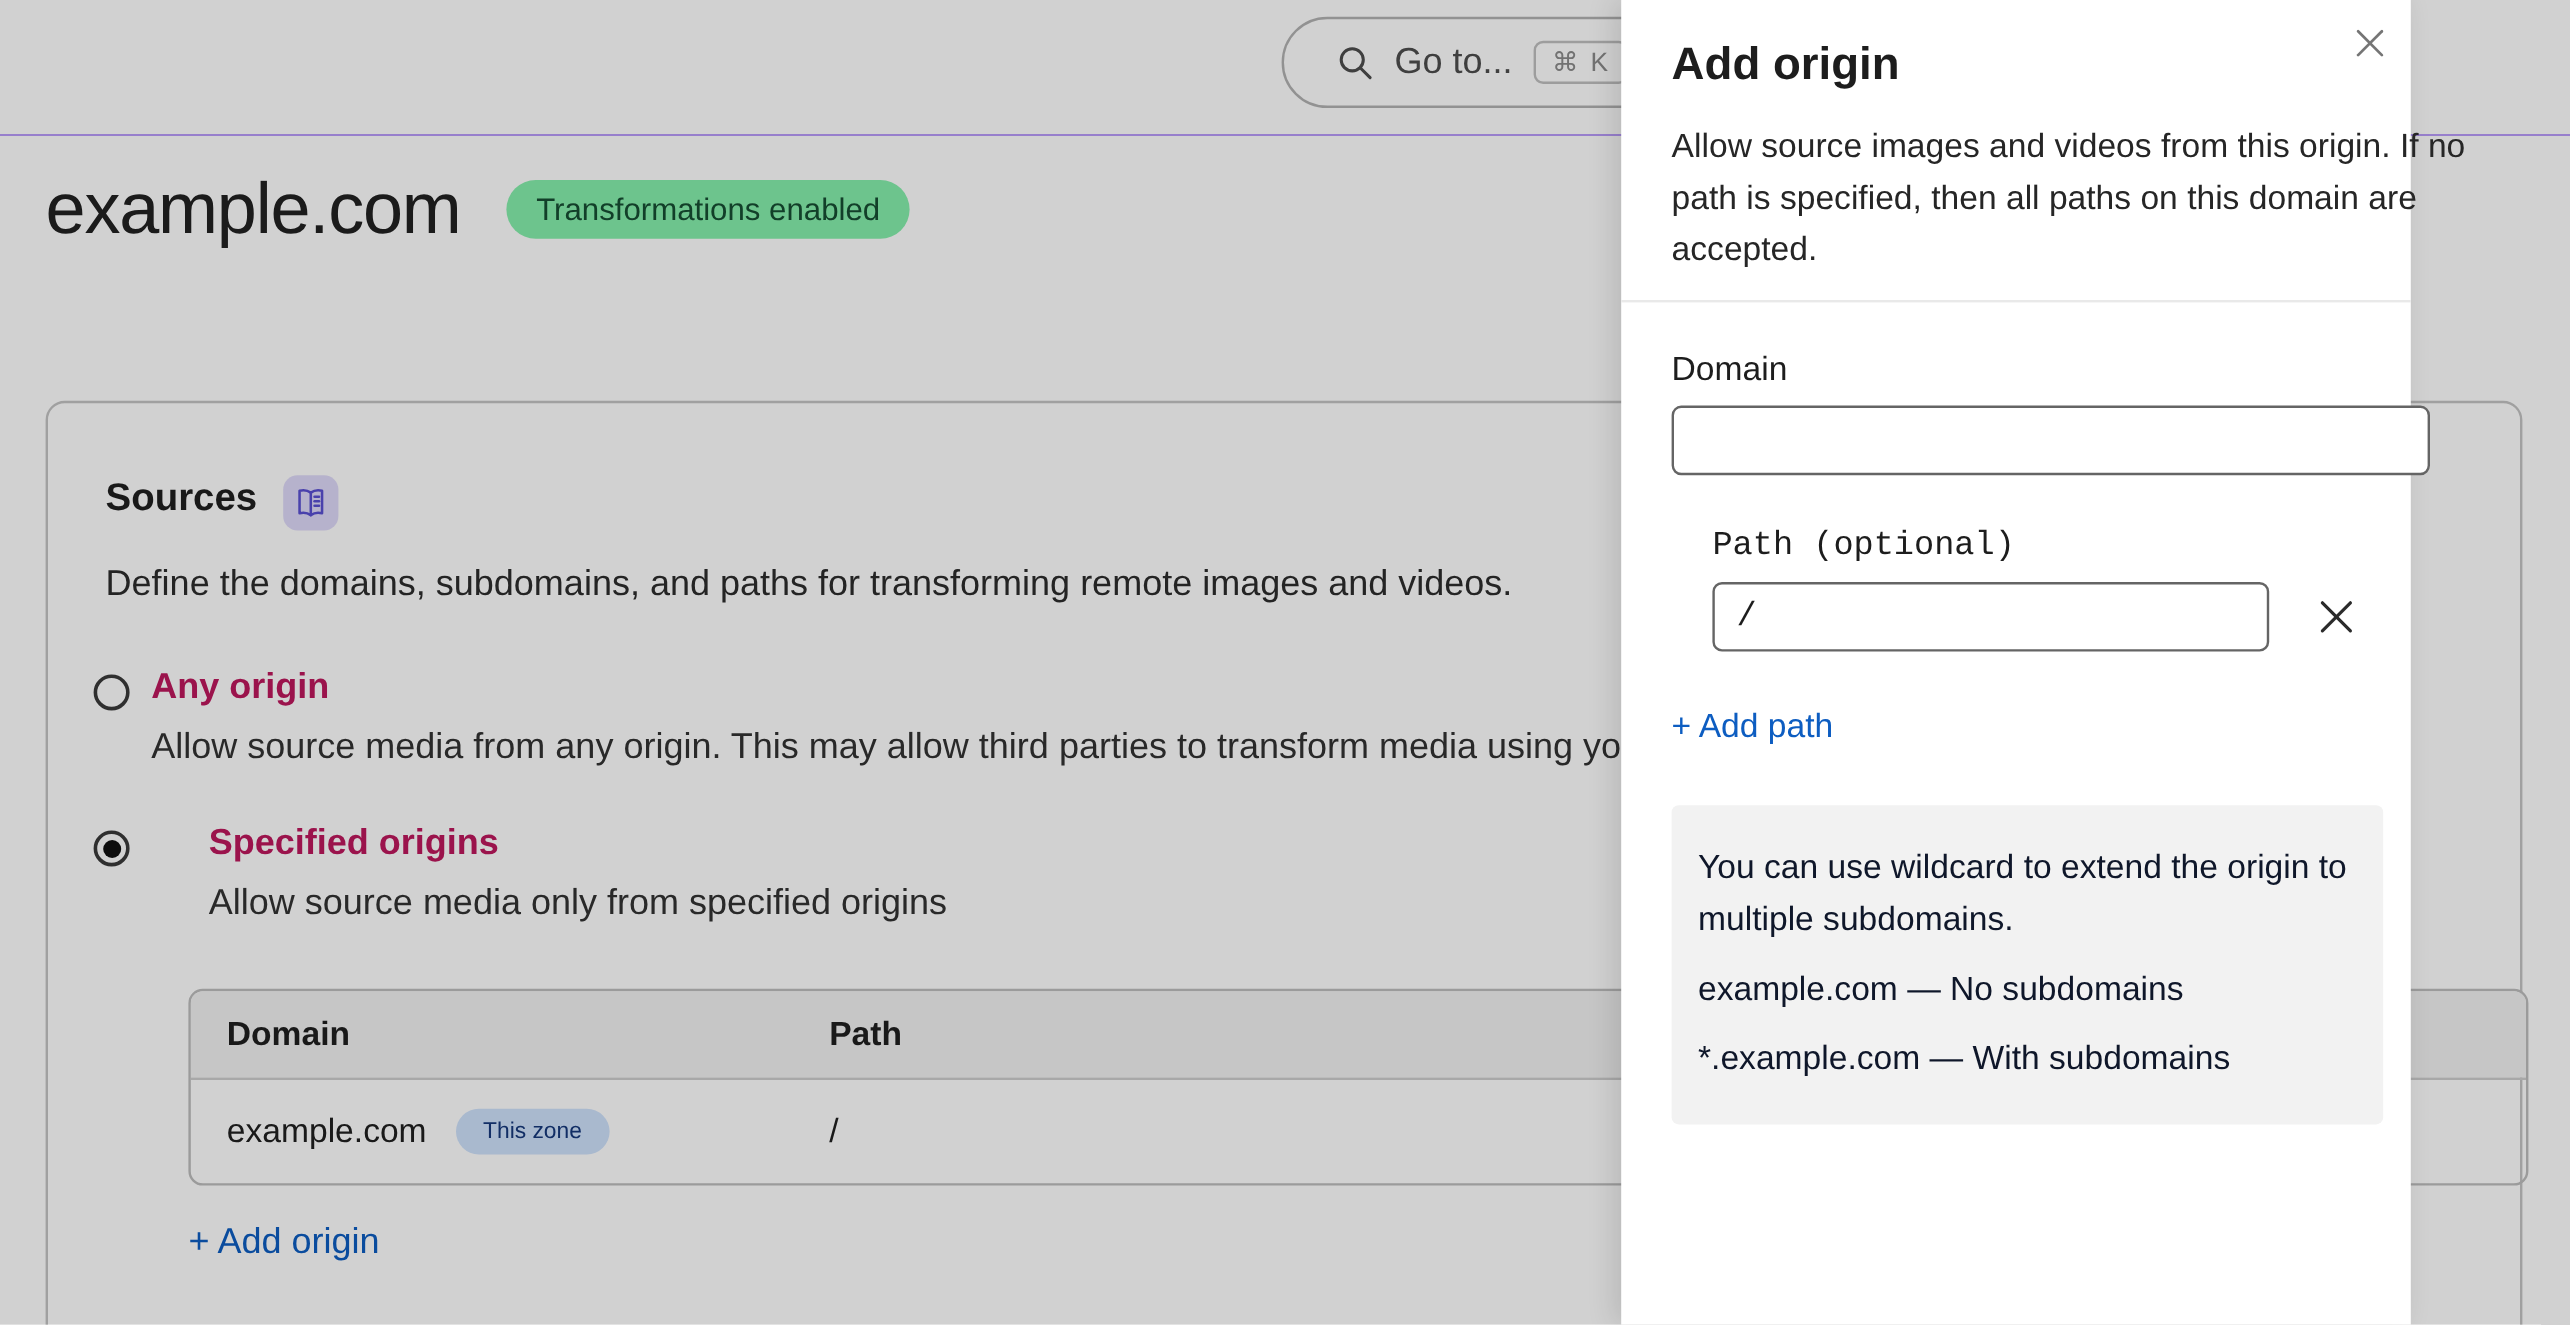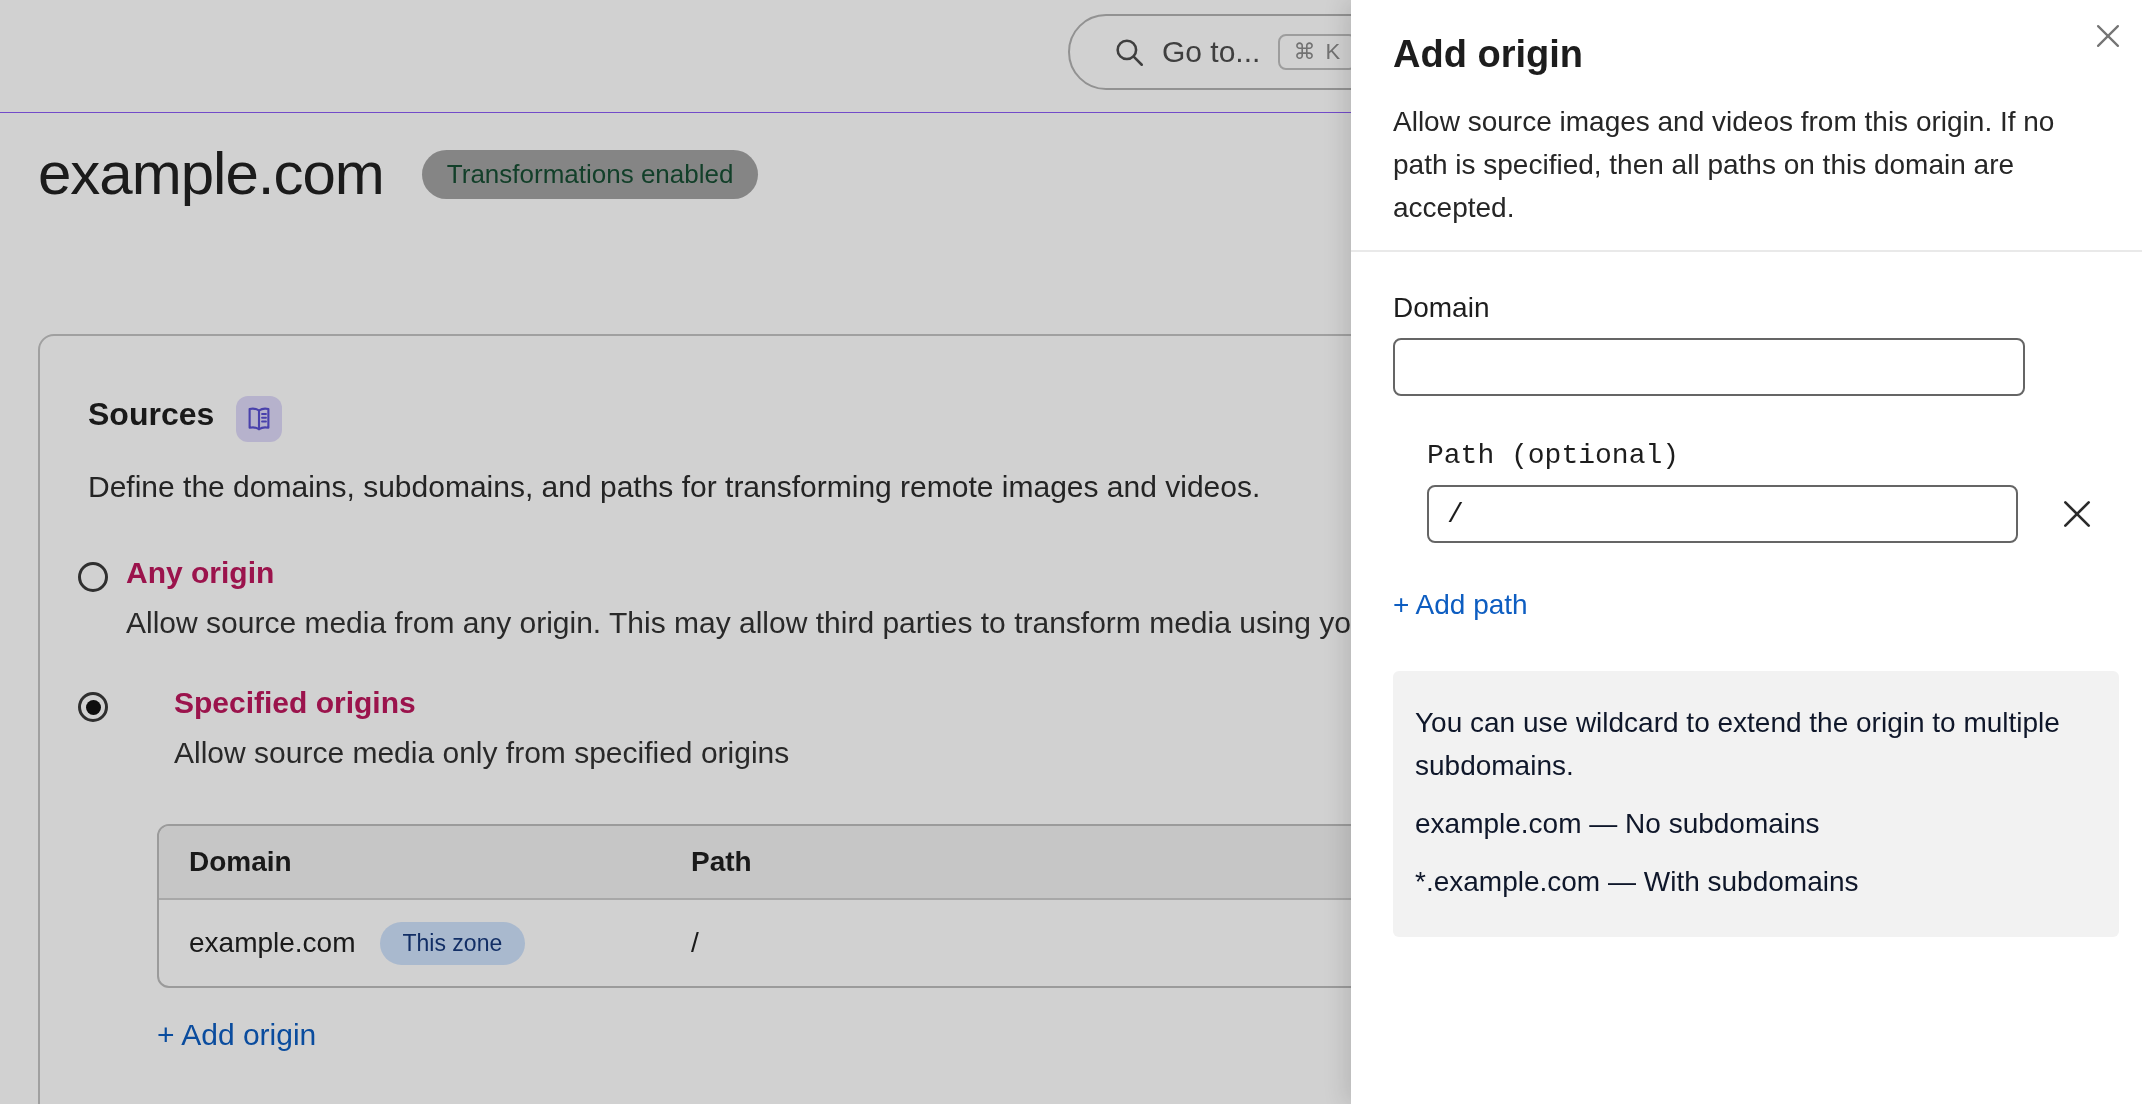--- a/index.html
+++ b/index.html
@@ -24,21 +24,21 @@
   .search-pill .mag { width:34px; height:34px; flex:0 0 auto; }
   .search-pill .ph { margin-left:16px; font-size:30px; color:#4d4d4d; }
   .keycap {
     margin-left:18px; border:2px solid #c0c0c0; border-radius:8px;
     padding:5px 13px; font-size:22px; color:#8c8c8c; line-height:1; letter-spacing:2px;
   }
 
   .title-row { position:absolute; left:38px; top:138px; display:flex; align-items:center; }
   .zone-title { font-size:60px; font-weight:500; letter-spacing:-1px; color:#212121; line-height:72px; }
   .status-badge {
-    margin-left:38px; background:#a3a3a3; color:#174e33;
+    margin-left:38px; background:#86efac; color:#174e33;
     font-size:26px; padding:9px 25px; border-radius:999px; white-space:nowrap;
   }
 
   .card {
     position:absolute; left:38px; top:334px; width:2064px; height:1200px;
     border:2px solid #c4c4c4; border-radius:16px; background:#ffffff;
     padding:60px 0 0 38px;
   }
   .section-head { display:flex; align-items:flex-start; margin-left:10px; }
   .section-title { font-size:32px; font-weight:700; color:#1f1f1f; }
@@ -70,32 +70,32 @@
     display:grid; grid-template-columns:532px 1fr; height:72px; align-items:center;
     background:#f2f2f2; font-weight:700; font-size:28px; color:#1f1f1f;
   }
   .t-row {
     display:grid; grid-template-columns:532px 1fr; height:88px; align-items:center;
     border-top:2px solid #cdcdcd; font-size:28px; color:#202020;
   }
   .c-domain { padding-left:30px; display:flex; align-items:center; }
   .zone-badge {
     margin-left:24px; background:#cfe2fc; color:#16397c;
-    font-size:23px; padding:8px 23px; border-radius:999px; white-space:nowrap;
+    font-size:19px; padding:8px 23px; border-radius:999px; white-space:nowrap;
   }
   .add-origin {
     display:inline-block; margin:30px 0 0 79px; font-size:30px; color:#0d5dc1;
     text-decoration:none; cursor:pointer;
   }
 
   
   .overlay { position:absolute; inset:0; background:rgba(0,0,0,0.18); z-index:5; }
 
   .panel {
-    position:absolute; left:1351px; top:0; width:791px; height:1104px;
+    position:absolute; left:1351px; top:0; width:658px; height:1104px;
     background:#ffffff; z-index:10; box-shadow:-6px 0 22px rgba(0,0,0,0.12);
   }
   .p-head { padding:30px 42px 0 42px; position:relative; }
   .p-title { font-size:38px; font-weight:600; color:#1d1d1d; line-height:48px; }
   .close-btn {
     position:absolute; top:14px; right:12px; width:44px; height:44px;
     background:none; border:none; cursor:pointer; display:flex; align-items:center; justify-content:center;
   }
   .p-desc { margin-top:22px; font-size:28px; line-height:43px; color:#262626; width:720px; }
   .p-divider { margin-top:21px; border-top:2px solid #e9e9e9; }

